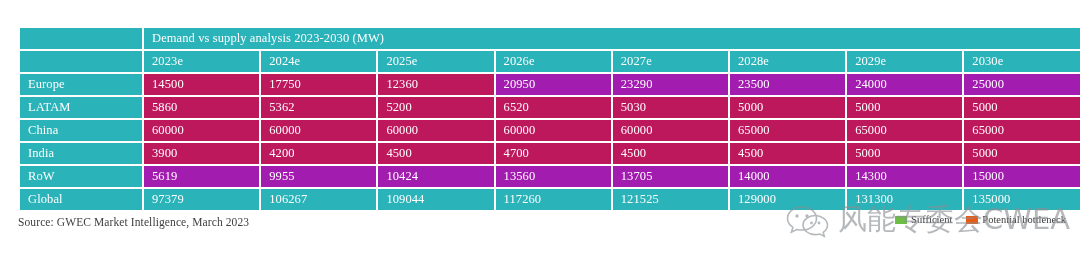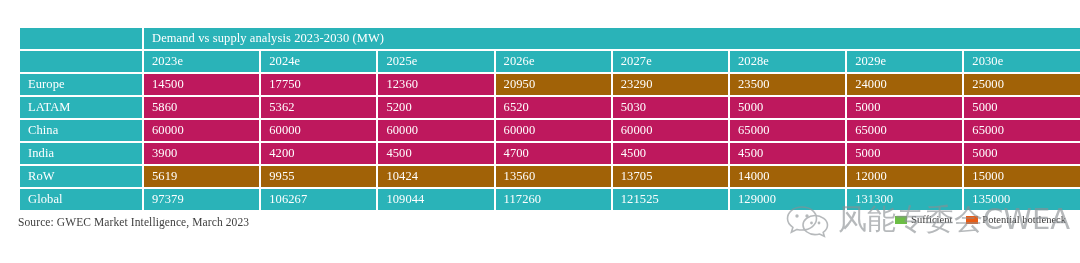--- a/index.html
+++ b/index.html
@@ -53,21 +53,21 @@
     white-space: nowrap;
     overflow: hidden;
   }
 
   
   col.c-label { width: 122px; }
   col.c-year  { width: 115.2px; }
 
   .cell-teal   { background: #2ab3b8; }
   .cell-green  { background: #be185d; }
-  .cell-orange { background: #a16207; }
+  .cell-orange { background: #a21caf; }
 
   .title-cell {
     font-size: 13px;
     height: 30px;
     font-weight: bold;
     letter-spacing: 0.2px;
   }
 
   .year-head {
     font-weight: bold;
@@ -233,21 +233,21 @@
         </tr>
 
         <tr>
           <td class="cell-teal row-label">RoW</td>
           <td class="cell-orange">5619</td>
           <td class="cell-orange">9955</td>
           <td class="cell-orange">10424</td>
           <td class="cell-orange">13560</td>
           <td class="cell-orange">13705</td>
           <td class="cell-orange">14000</td>
-          <td class="cell-orange">12000</td>
+          <td class="cell-orange">14300</td>
           <td class="cell-orange">15000</td>
         </tr>
 
         <tr>
           <td class="cell-teal row-label global-label">Global</td>
           <td class="cell-teal">97379</td>
           <td class="cell-teal">106267</td>
           <td class="cell-teal">109044</td>
           <td class="cell-teal">117260</td>
           <td class="cell-teal">121525</td>

